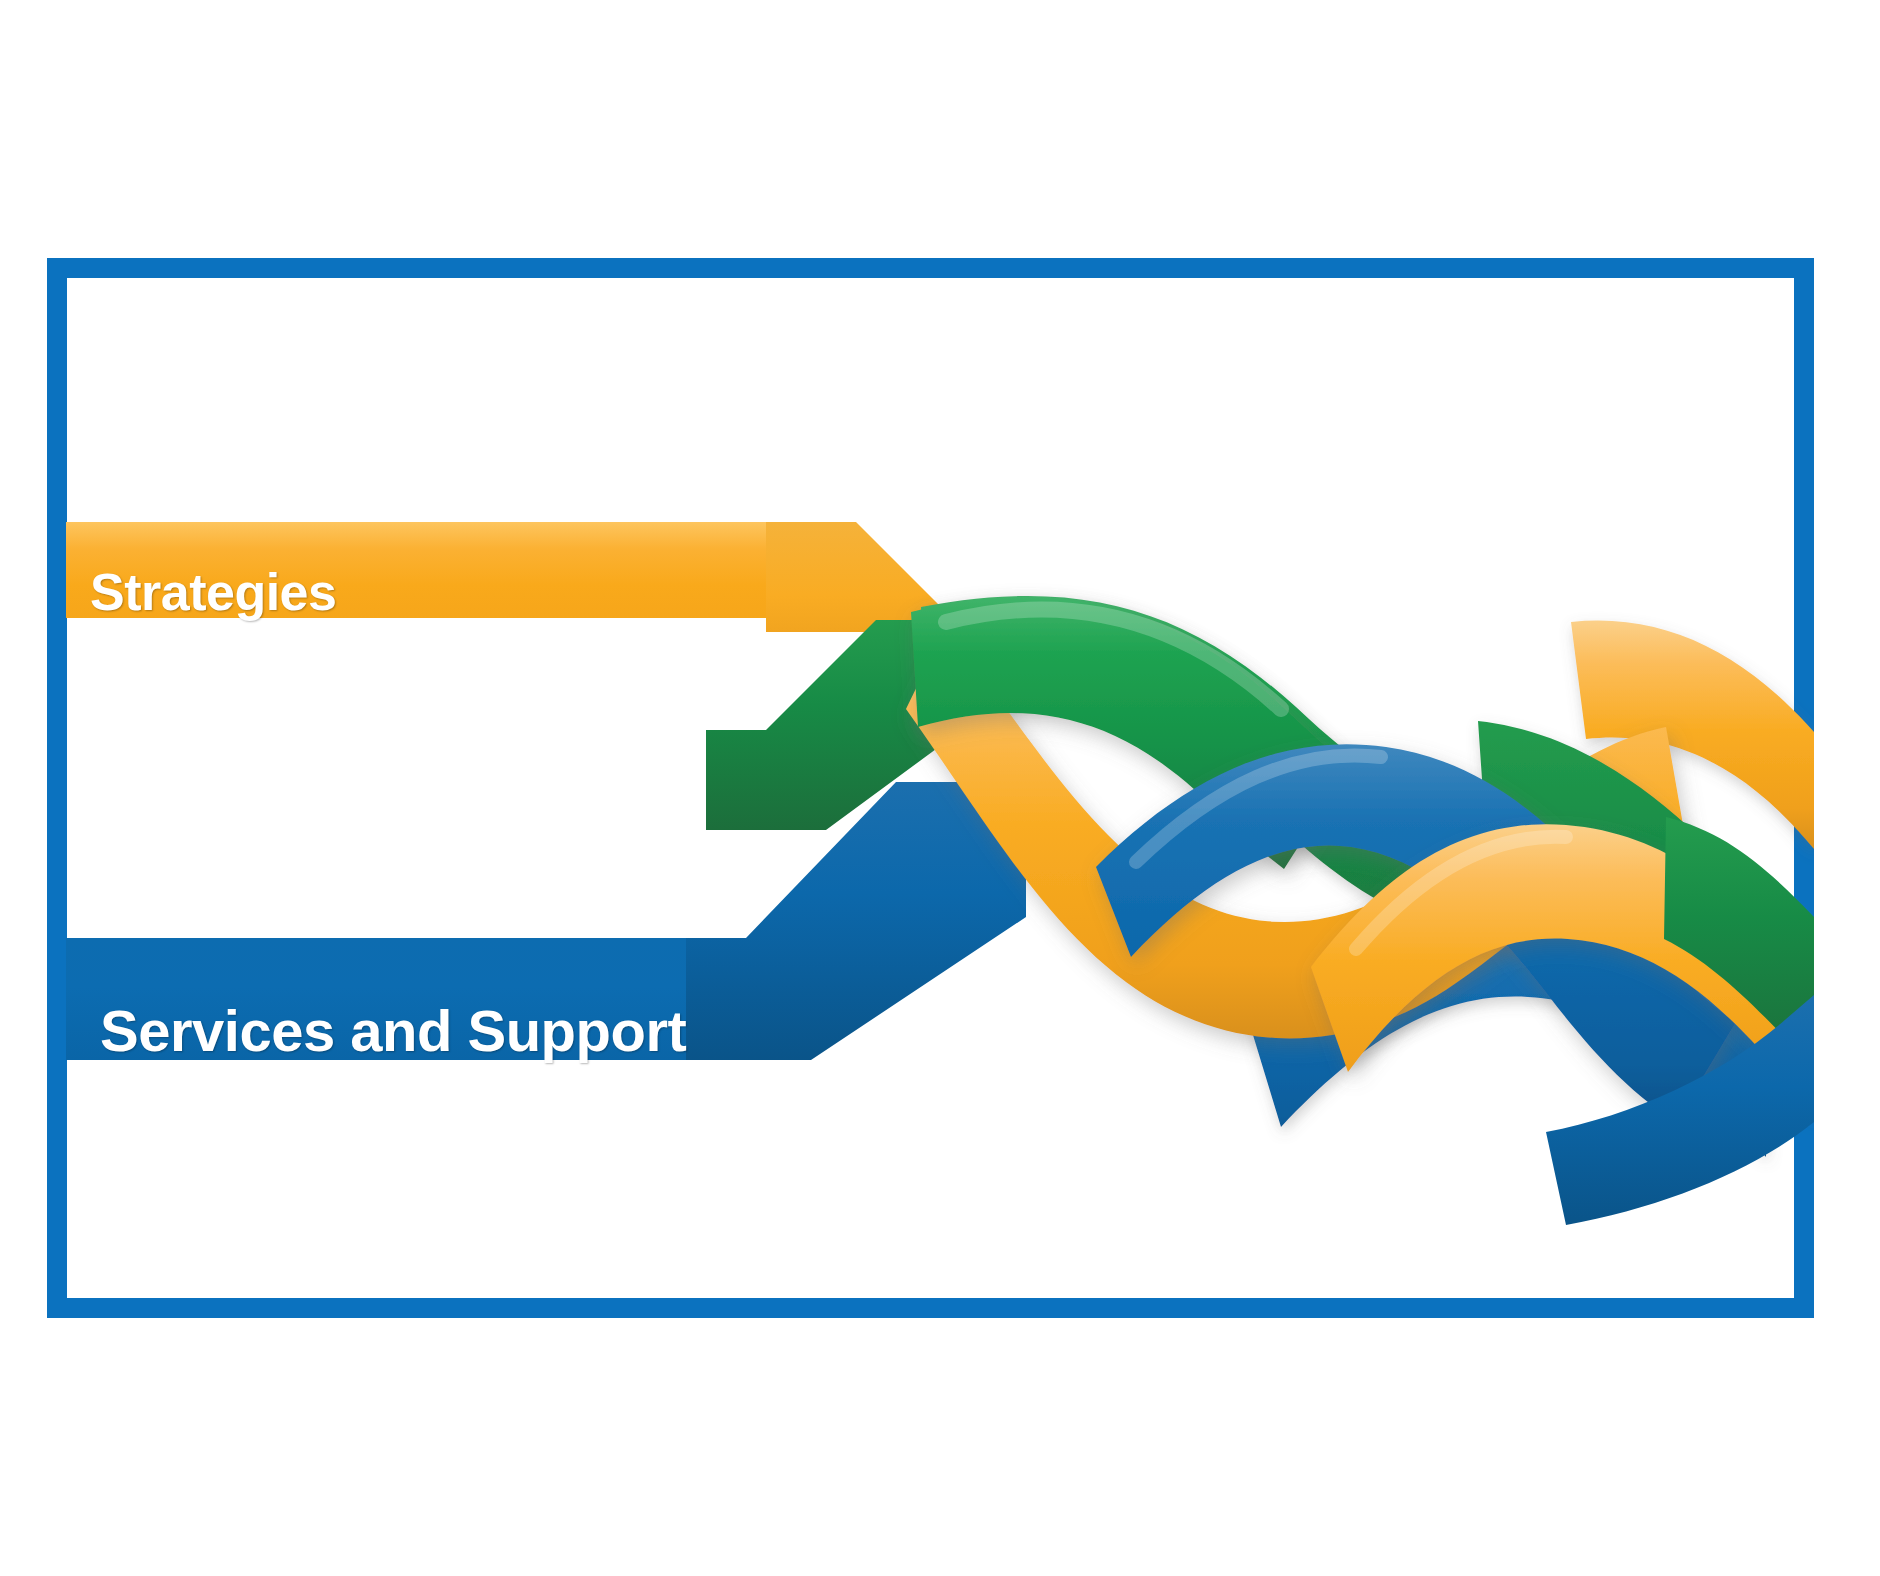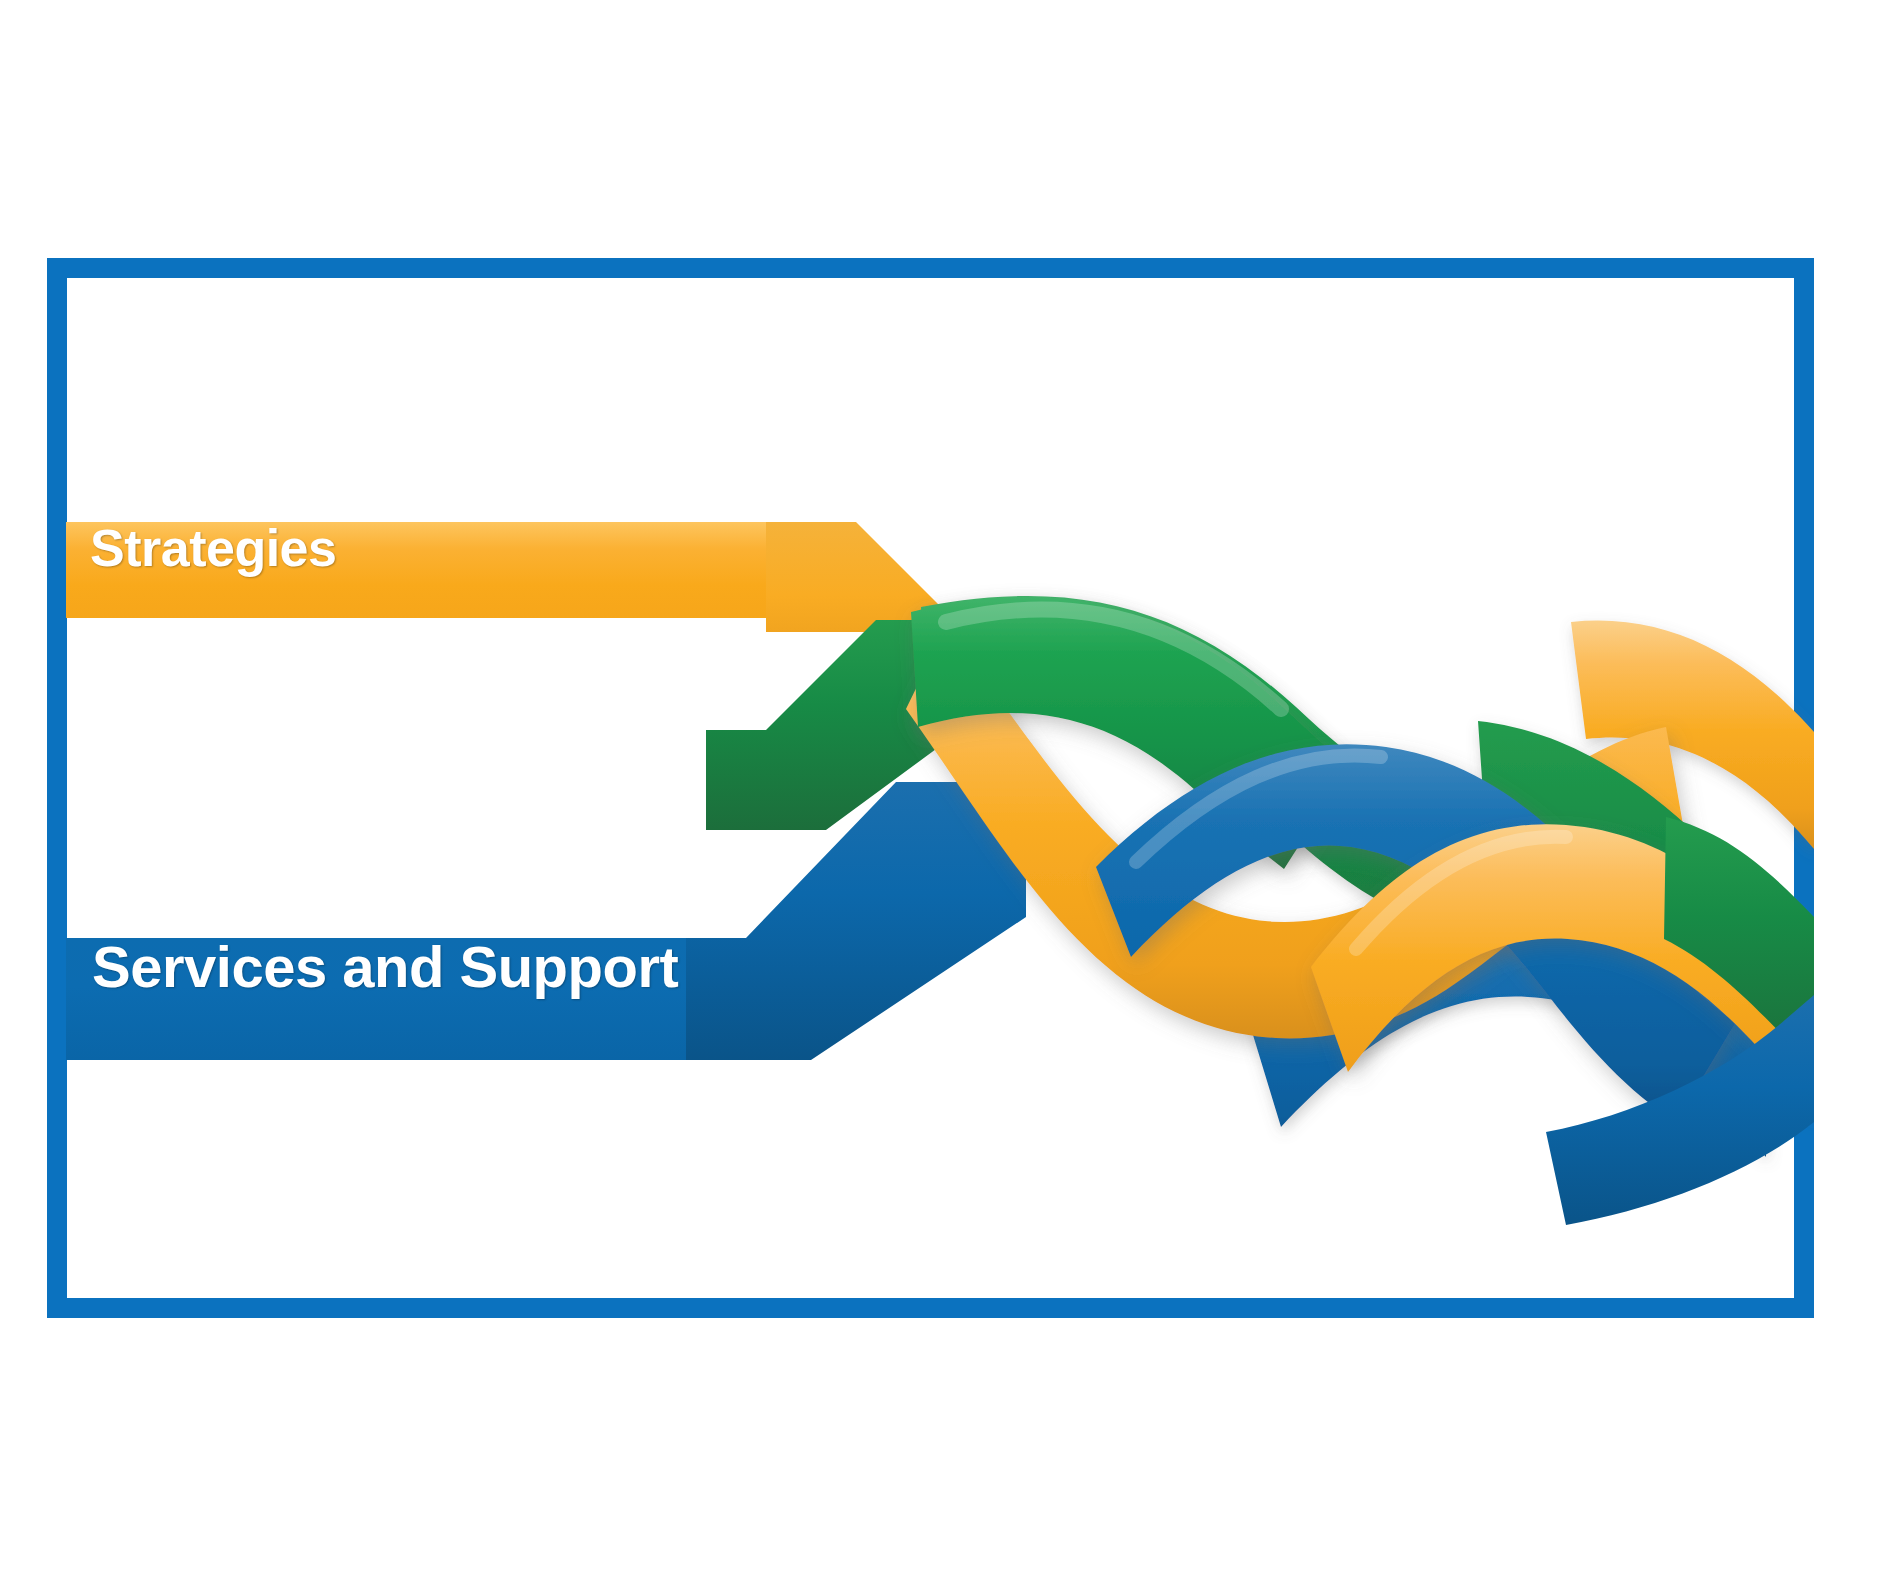--- a/index.html
+++ b/index.html
@@ -41,21 +41,21 @@
     width: 1748px;
     height: 1022px;
     overflow: hidden;
   }
 
   
   .ribbon {
     position: absolute;
     left: 0px;
     display: flex;
-    align-items: flex-start;
+    align-items: flex-end;
     box-sizing: border-box;
   }
   .ribbon .label {
     position: relative;
     z-index: 4;
     color: #ffffff;
     font-weight: bold;
     white-space: nowrap;
     padding-left: 24px;
     letter-spacing: -0.5px;
@@ -81,21 +81,21 @@
   }
   #ribbon-funding .label { font-size: 54px; }
 
   
   #ribbon-services {
     top: 661px;          
     height: 122px;
     width: 680px;
     background: linear-gradient(to bottom, #0D6CB0 0%, #0C6CB1 40%, #0A65A7 100%);
   }
-  #ribbon-services .label { font-size: 58px; padding-left: 26px; }
+  #ribbon-services .label { font-size: 58px; padding-left: 26px; margin-left: 8px; }
 
   
   #braid {
     position: absolute;
     left: 0;
     top: 0;
     width: 1748px;
     height: 1022px;
     z-index: 3;
     pointer-events: none;

